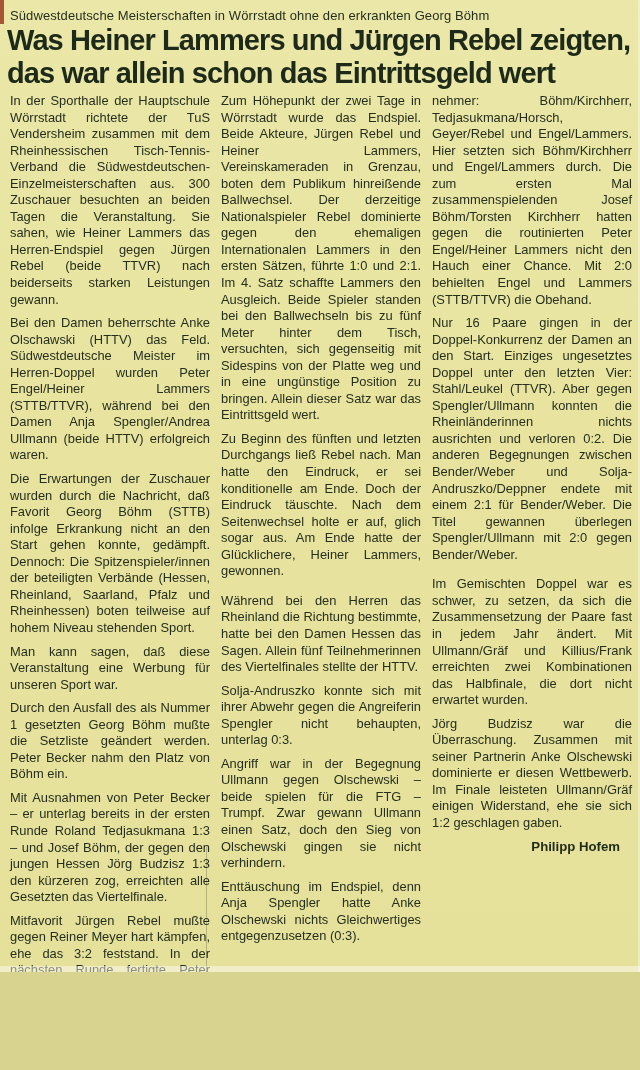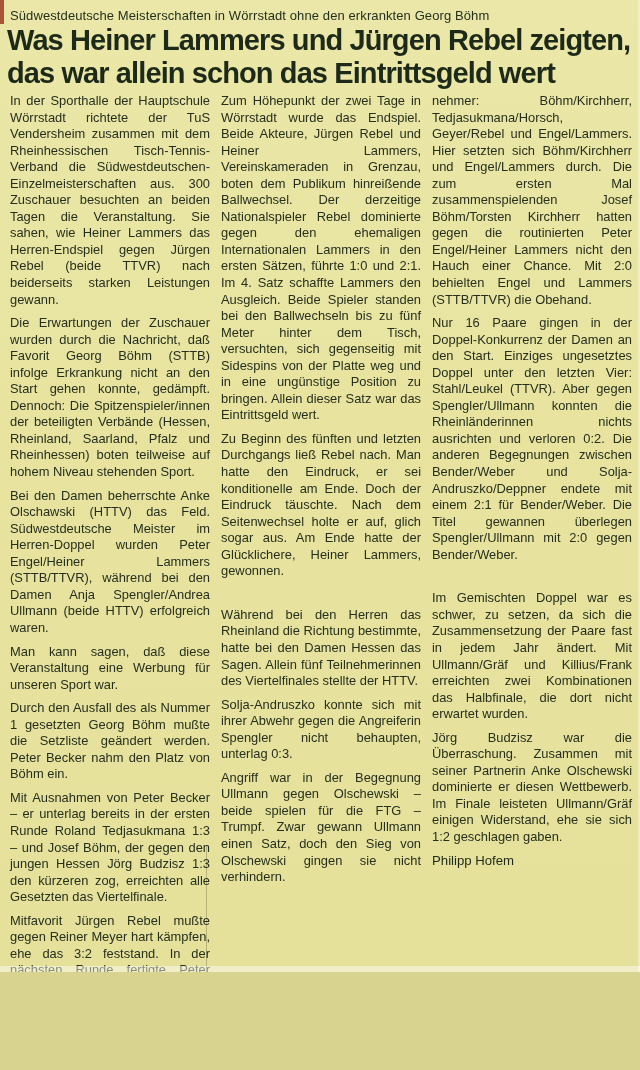--- a/index.html
+++ b/index.html
@@ -44,59 +44,60 @@
     position:absolute;left:10px;top:93px;width:622px;
     display:flex;gap:11px;align-items:flex-start;
   }
   .col{width:200px;flex:0 0 200px;}
   .col p{
     margin:0 0 7px 0;
     font-size:12.9px;line-height:16.55px;
     text-align:justify;text-justify:inter-word;
     color:#262f1e;
   }
-  .col p.sp-lg{margin-top:27px;}
+  .col p.sp-lg{margin-top:13px;}
   .byline{
     margin-top:2px;
-    font-size:13.2px;font-weight:400;color:#1f2a19;
-    text-align:left;padding-right:12px;
+    font-size:13.2px;font-weight:700;color:#1f2a19;
+    text-align:right;padding-right:12px;
   }
 </style>
 </head>
 <body>
 
 <div class="page">
 
   <div class="scan-mark-left"></div>
 
   <div class="kicker">Südwestdeutsche Meisterschaften in Wörrstadt ohne den erkrankten Georg Böhm</div>
 
   <h1 class="headline">
     <span class="hl-line">Was Heiner Lammers und Jürgen Rebel zeigten,</span>
     <span class="hl-line">das war allein schon das Eintrittsgeld wert</span>
   </h1>
 
   <div class="columns">
 
     <div class="col">
       <p>In der Sporthalle der Hauptschule Wörrstadt richtete der TuS Vendersheim zusammen mit dem Rheinhessischen Tisch-Tennis-Verband die Südwestdeutschen-Einzelmeisterschaften aus. 300 Zuschauer besuchten an beiden Tagen die Veranstaltung. Sie sahen, wie Heiner Lammers das Herren-Endspiel gegen Jürgen Rebel (beide TTVR) nach beiderseits starken Leistungen gewann.</p>
+      <p>Bei den Damen beherrschte Anke Olschawski (HTTV) das Feld. Südwestdeutsche Meister im Herren-Doppel wurden Peter Engel/Heiner Lammers (STTB/TTVR), während bei den Damen Anja Spengler/Andrea Ullmann (beide HTTV) erfolgreich waren.</p>
       <p>Die Erwartungen der Zuschauer wurden durch die Nachricht, daß Favorit Georg Böhm (STTB) infolge Erkrankung nicht an den Start gehen konnte, gedämpft. Dennoch: Die Spitzenspieler/innen der beteiligten Verbände (Hessen, Rheinland, Saarland, Pfalz und Rheinhessen) boten teilweise auf hohem Niveau stehenden Sport.</p>
-      <p>Bei den Damen beherrschte Anke Olschawski (HTTV) das Feld. Südwestdeutsche Meister im Herren-Doppel wurden Peter Engel/Heiner Lammers (STTB/TTVR), während bei den Damen Anja Spengler/Andrea Ullmann (beide HTTV) erfolgreich waren.</p>
       <p>Man kann sagen, daß diese Veranstaltung eine Werbung für unseren Sport war.</p>
       <p>Durch den Ausfall des als Nummer 1 gesetzten Georg Böhm mußte die Setzliste geändert werden. Peter Becker nahm den Platz von Böhm ein.</p>
       <p>Mit Ausnahmen von Peter Becker – er unterlag bereits in der ersten Runde Roland Tedjasukmana 1:3 – und Josef Böhm, der gegen den jungen Hessen Jörg Budzisz 1:3 den kürzeren zog, erreichten alle Gesetzten das Viertelfinale.</p>
       <p>Mitfavorit Jürgen Rebel mußte gegen Reiner Meyer hart kämpfen, ehe das 3:2 feststand. In der nächsten Runde fertigte Peter Engel Erwin Becker 3:1 ab, und Rebel setzte sich gegen Markus Fischer 3:0 durch. Routinier Heiner Lammers benötigte fünf Sätze, ehe er sich gegen den erstaunlich gut mithaltenden Budzisz durchgesetzt hatte. Robert Horsch qualifizierte sich durch seinen 3:1-Sieg gegen Tedjasukmana für das Halbfinale. Klare Gewinner waren Rebel gegen Engel und Lammers gegen Horsch (jeweils 3:0).</p>
     </div>
 
     <div class="col">
       <p>Zum Höhepunkt der zwei Tage in Wörrstadt wurde das Endspiel. Beide Akteure, Jürgen Rebel und Heiner Lammers, Vereinskameraden in Grenzau, boten dem Publikum hinreißende Ballwechsel. Der derzeitige Nationalspieler Rebel dominierte gegen den ehemaligen Internationalen Lammers in den ersten Sätzen, führte 1:0 und 2:1. Im 4. Satz schaffte Lammers den Ausgleich. Beide Spieler standen bei den Ballwechseln bis zu fünf Meter hinter dem Tisch, versuchten, sich gegenseitig mit Sidespins von der Platte weg und in eine ungünstige Position zu bringen. Allein dieser Satz war das Eintrittsgeld wert.</p>
       <p>Zu Beginn des fünften und letzten Durchgangs ließ Rebel nach. Man hatte den Eindruck, er sei konditionelle am Ende. Doch der Eindruck täuschte. Nach dem Seitenwechsel holte er auf, glich sogar aus. Am Ende hatte der Glücklichere, Heiner Lammers, gewonnen.</p>
       <p class="sp-lg">Während bei den Herren das Rheinland die Richtung bestimmte, hatte bei den Damen Hessen das Sagen. Allein fünf Teilnehmerinnen des Viertelfinales stellte der HTTV.</p>
       <p>Solja-Andruszko konnte sich mit ihrer Abwehr gegen die Angreiferin Spengler nicht behaupten, unterlag 0:3.</p>
       <p>Angriff war in der Begegnung Ullmann gegen Olschewski – beide spielen für die FTG – Trumpf. Zwar gewann Ullmann einen Satz, doch den Sieg von Olschewski gingen sie nicht verhindern.</p>
+      <p>Enttäuschung im Endspiel, denn Anja Spengler hatte Anke Olschewski nichts Gleichwertiges entgegenzusetzen (0:3).</p>
 
     </div>
 
     <div class="col">
       <p>nehmer: Böhm/Kirchherr, Tedjasukmana/Horsch, Geyer/Rebel und Engel/Lammers. Hier setzten sich Böhm/Kirchherr und Engel/Lammers durch. Die zum ersten Mal zusammenspielenden Josef Böhm/Torsten Kirchherr hatten gegen die routinierten Peter Engel/Heiner Lammers nicht den Hauch einer Chance. Mit 2:0 behielten Engel und Lammers (STTB/TTVR) die Obehand.</p>
       <p>Nur 16 Paare gingen in der Doppel-Konkurrenz der Damen an den Start. Einziges ungesetztes Doppel unter den letzten Vier: Stahl/Leukel (TTVR). Aber gegen Spengler/Ullmann konnten die Rheinländerinnen nichts ausrichten und verloren 0:2. Die anderen Begegnungen zwischen Bender/Weber und Solja-Andruszko/Deppner endete mit einem 2:1 für Bender/Weber. Die Titel gewannen überlegen Spengler/Ullmann mit 2:0 gegen Bender/Weber.</p>
       <p class="sp-lg">Im Gemischten Doppel war es schwer, zu setzen, da sich die Zusammensetzung der Paare fast in jedem Jahr ändert. Mit Ullmann/Gräf und Killius/Frank erreichten zwei Kombinationen das Halbfinale, die dort nicht erwartet wurden.</p>
       <p>Jörg Budzisz war die Überraschung. Zusammen mit seiner Partnerin Anke Olschewski dominierte er diesen Wettbewerb. Im Finale leisteten Ullmann/Gräf einigen Widerstand, ehe sie sich 1:2 geschlagen gaben.</p>
       <div class="byline">Philipp Hofem</div>
     </div>

